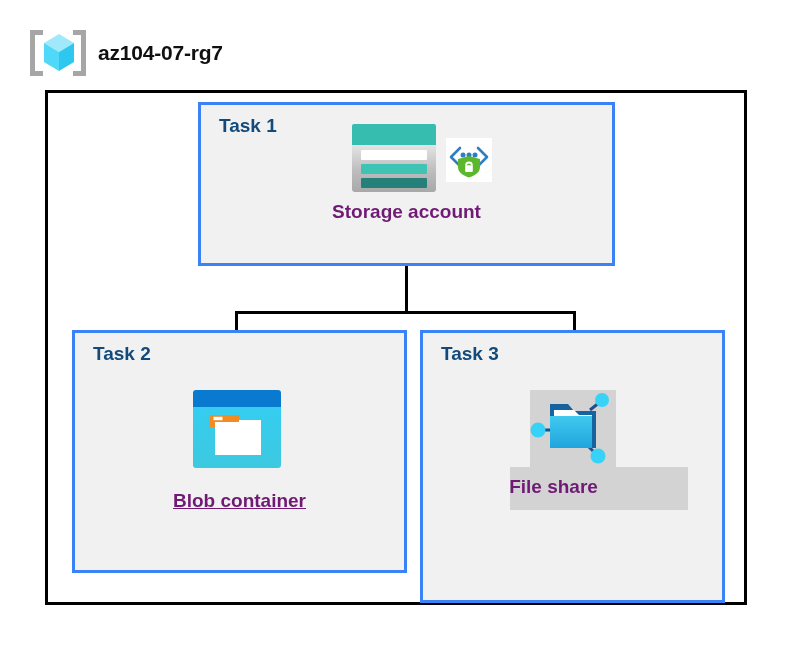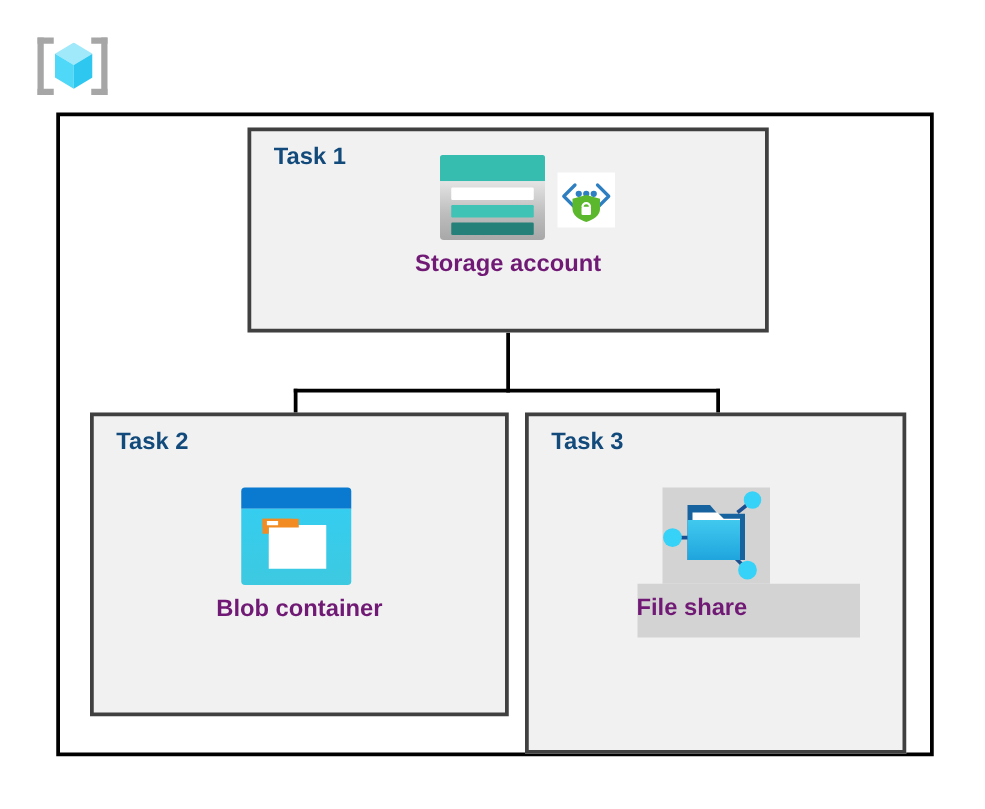--- a/index.html
+++ b/index.html
@@ -49,21 +49,21 @@
     height: 515px;
     border: 3px solid #000000;
     box-sizing: border-box;
     background: #ffffff;
   }
 
   
   .task-box {
     position: absolute;
     background: #f1f1f1;
-    border: 3px solid #404040;
+    border: 3px solid #3b82f6;
     box-sizing: border-box;
   }
   #task1-box { left: 198px; top: 102px; width: 417px; height: 164px; }
   #task2-box { left: 72px;  top: 330px; width: 335px; height: 243px; }
   #task3-box { left: 420px; top: 330px; width: 305px; height: 273px; }
 
   .task-label {
     position: absolute;
     left: 18px;
     top: 10px;
@@ -181,20 +181,21 @@
     <div class="bracket bracket-r"></div>
     <div class="cube">
       <svg class="svg-full" viewBox="0 0 30 38" xmlns="http://www.w3.org/2000/svg">
         <polygon points="15,0 30,9 15,18 0,9" fill="#9fe9fb"></polygon>
         <polygon points="0,9 15,18 15,37 0,28" fill="#4fd8f7"></polygon>
         <polygon points="30,9 15,18 15,37 30,28" fill="#2ec7ef"></polygon>
       </svg>
     </div>
   </div>
 
+  <div id="rg-title">az104-07-rg7</div>
 </div>
 
 <div id="rg-box"></div>
 
 <div class="line line-v" style="left:405px; top:266px; height:48px;"></div>
 <div class="line line-h" style="left:235px; top:311px; width:341px;"></div>
 <div class="line line-v" style="left:235px; top:311px; height:79px;"></div>
 <div class="line line-v" style="left:573px; top:311px; height:79px;"></div>
 
 <div class="task-box" id="task1-box">
@@ -224,21 +225,21 @@
 
     <path d="M23 19 L34 22 L34 30 C34 35.5 29 38.5 23 40.5 C17 38.5 12 35.5 12 30 L12 22 Z" transform="translate(0,-1)" fill="#5bb72b"></path>
 
     <path d="M20 27.5 a3 3 0 0 1 6 0" fill="none" stroke="#ffffff" stroke-width="1.8"></path>
     <rect x="19.2" y="27.3" width="7.6" height="6.6" rx="1" fill="#ffffff"></rect>
   </svg>
 </div>
 
 <div class="task-box" id="task2-box">
   <div class="task-label">Task 2</div>
-  <div class="node-caption" style="left:0; top:144px;">Blob container</div>
+  <div class="node-caption" style="left:0; top:157px;text-decoration:underline;">Blob container</div>
 </div>
 
 <div id="blob-icon">
   <div id="blob-titlebar"></div>
   <div id="blob-body">
     <svg class="svg-full" viewBox="0 0 88 61" xmlns="http://www.w3.org/2000/svg">
 
       <rect x="22" y="13" width="46" height="35" fill="#ffffff"></rect>
 
       <path d="M17 8 L40 8 L46 14 L22 14 L22 20 L17 20 Z" fill="#f28b22"></path>

